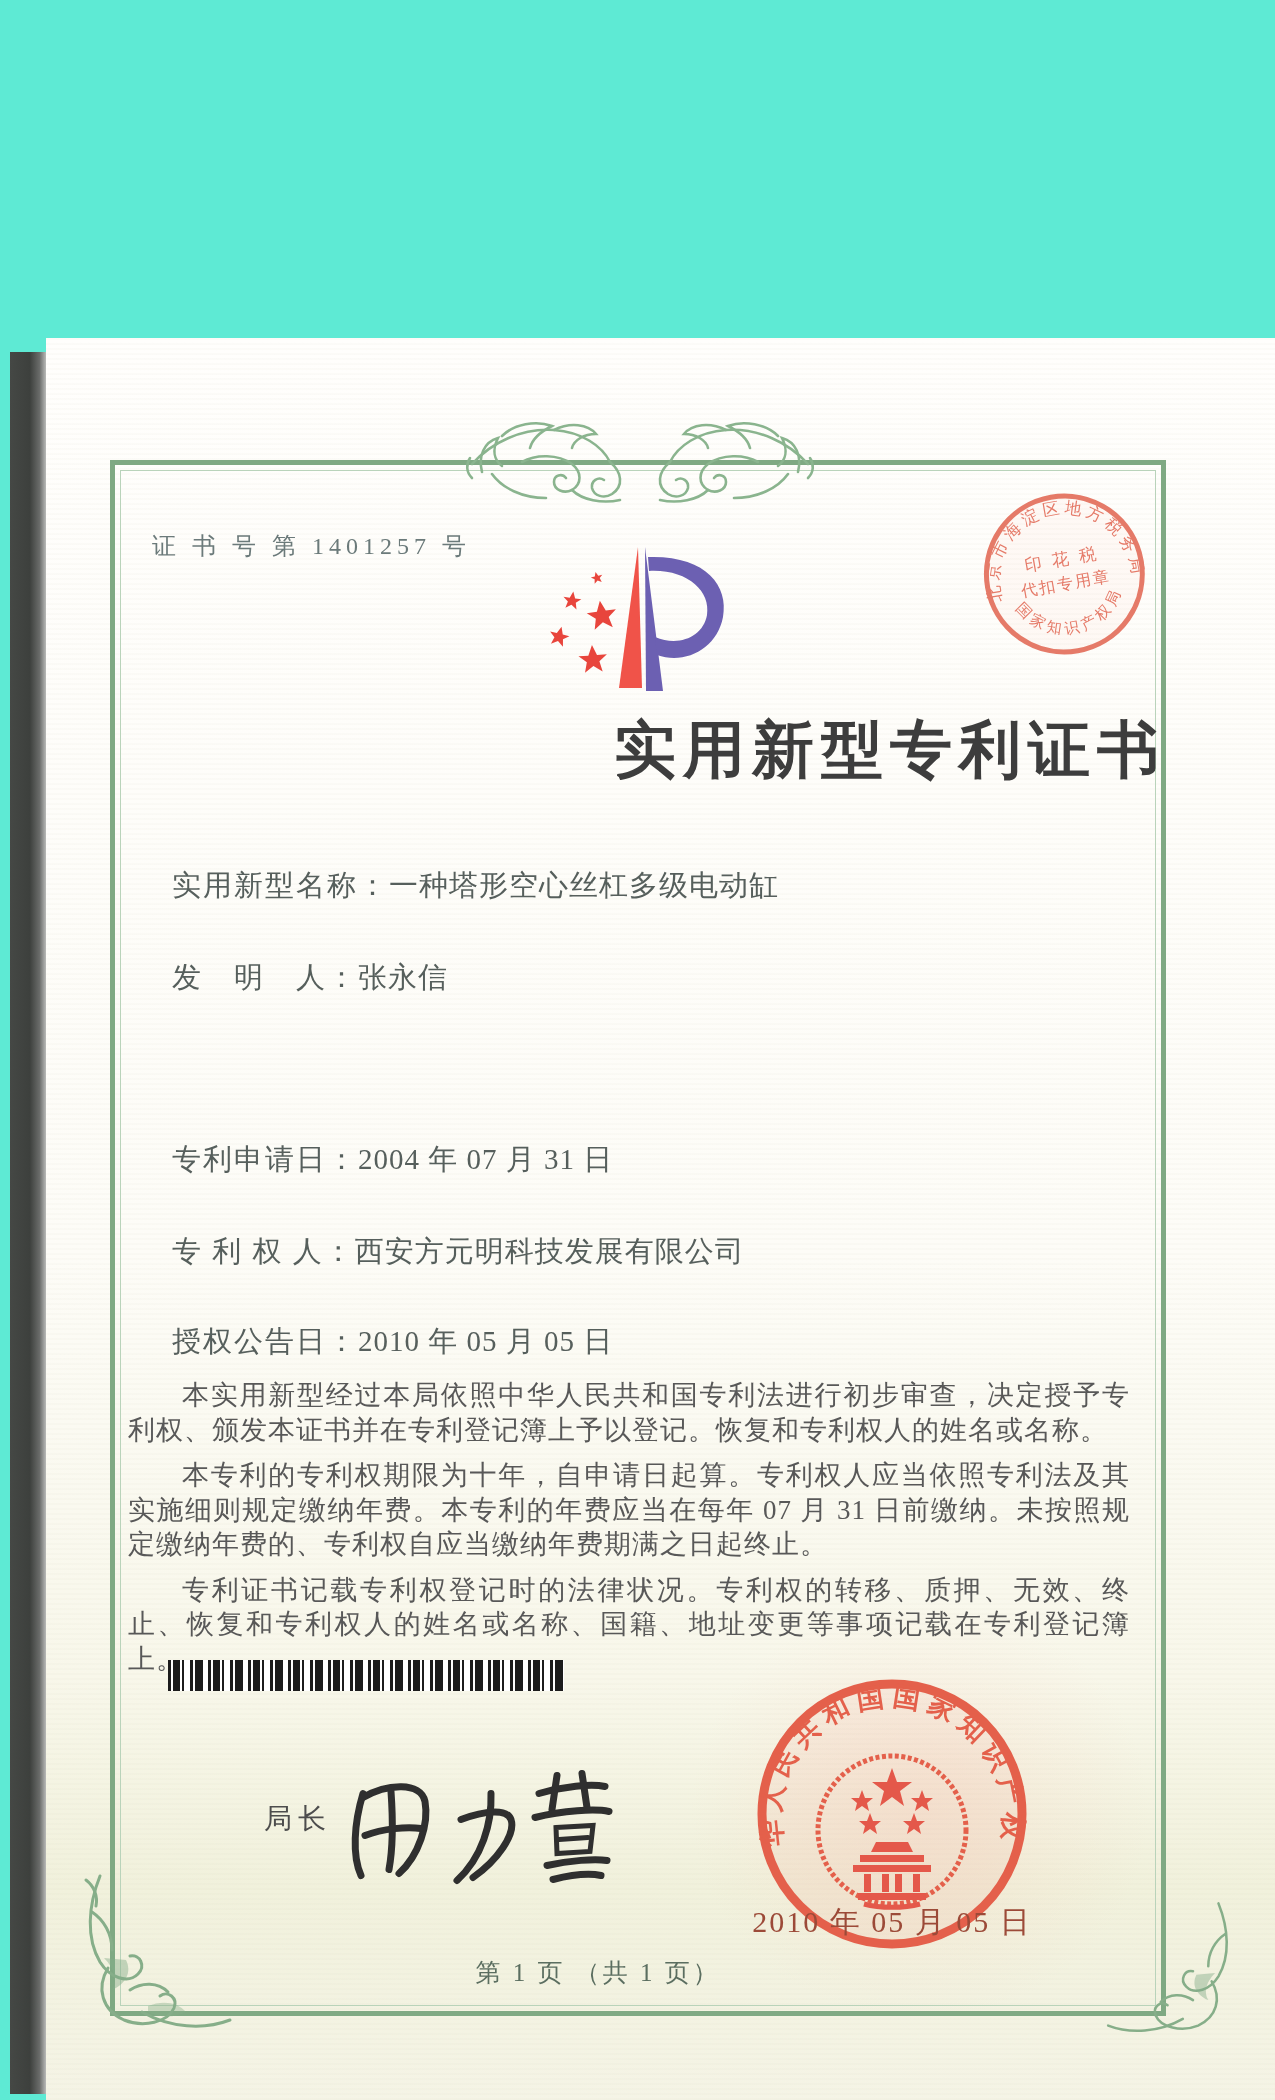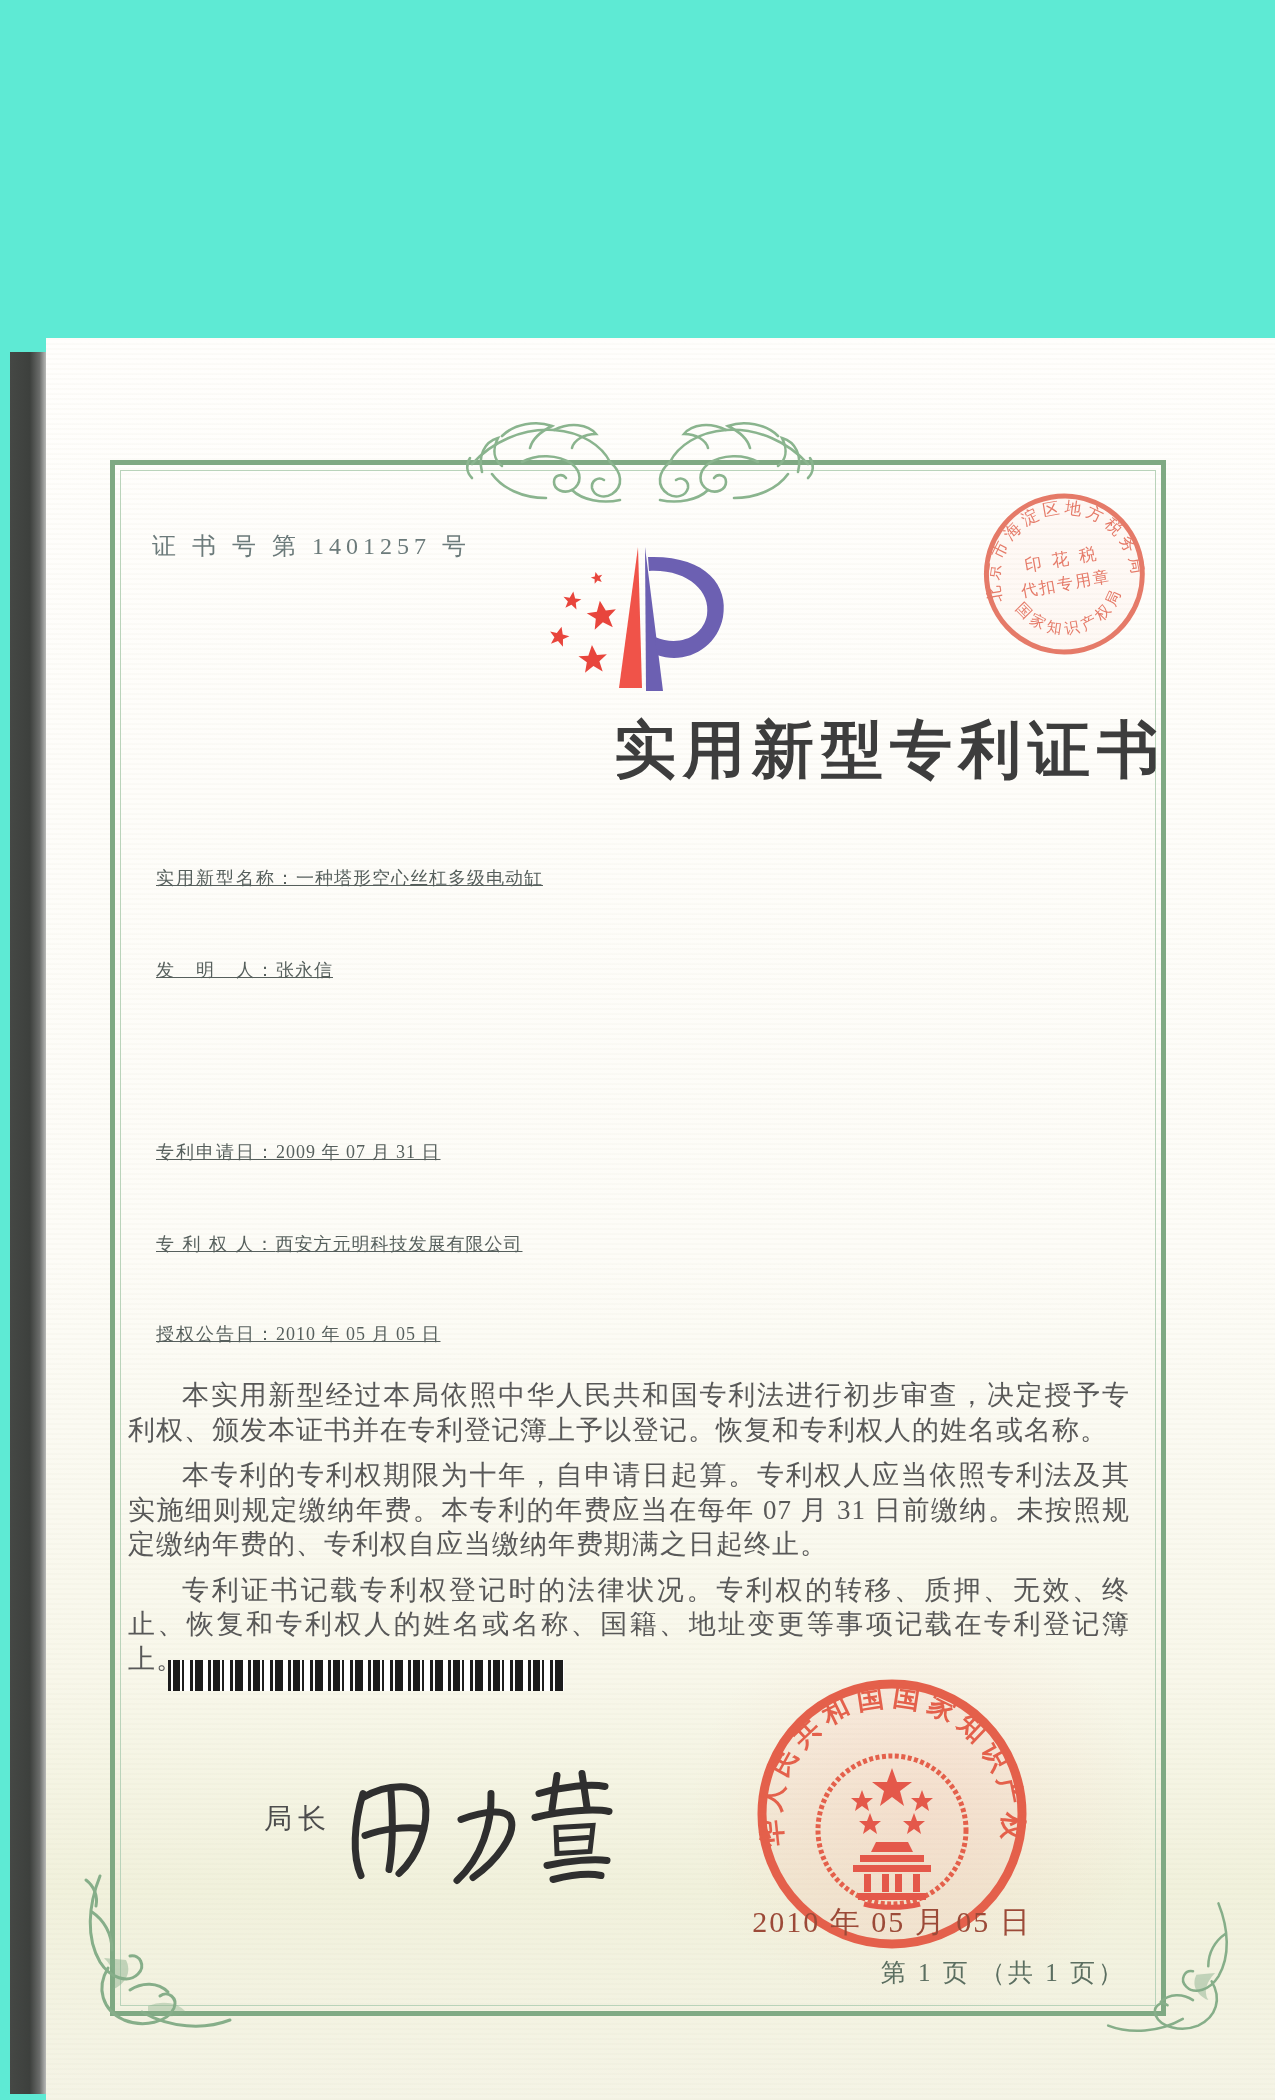--- a/index.html
+++ b/index.html
@@ -30,21 +30,21 @@
   .cert-no{position:absolute;left:152px;top:530px;font-size:24px;letter-spacing:5px;color:#6b7a7a;}
 
   
   .logo{position:absolute;left:545px;top:543px;width:185px;height:150px;}
 
   
   .title{position:absolute;left:110px;top:708px;width:1056px;text-align:right;
     font-size:62px;letter-spacing:7px;color:#3d3d3d;font-weight:600;}
 
   
-  .field{position:absolute;left:156px;font-size:18px;color:#565f5c;letter-spacing:1px;white-space:nowrap;text-decoration:underline;}
+  .field{position:absolute;left:172px;font-size:29px;color:#565f5c;letter-spacing:1px;white-space:nowrap;}
   .field .lab{letter-spacing:2px;}
   .f0{top:866px}.f1{top:958px}.f2{top:1048px}.f3{top:1140px}.f4{top:1232px}.f5{top:1322px}
 
   
   .body-text{position:absolute;left:128px;top:1378px;width:1002px;
     font-size:27px;line-height:1.28;color:#585858;letter-spacing:1px;text-align:justify;}
   .body-text p{margin:0 0 11px 0;text-indent:2em;}
 
   
   .barcode{position:absolute;left:168px;top:1660px;width:396px;height:31px;
@@ -60,21 +60,21 @@
 
   
   .big-seal{position:absolute;left:752px;top:1672px;width:280px;height:280px;}
   .seal-date{position:absolute;left:742px;top:1902px;width:300px;text-align:center;
     font-size:30px;color:#9c4a38;letter-spacing:2px;}
 
   
   .tax-stamp{position:absolute;left:978px;top:486px;width:172px;height:172px;transform:rotate(-10deg);}
 
   
-  .footer{position:absolute;left:70px;top:1956px;width:1056px;text-align:right;
+  .footer{position:absolute;left:70px;top:1956px;width:1056px;text-align:center;
     font-size:25px;letter-spacing:3px;color:#5b6e60;}
 
   svg{display:block;}
 </style>
 </head>
 <body>
 
 <div class="stage">
 
   <div class="scan-band"></div>
@@ -146,21 +146,21 @@
     <g fill="#6c60b2">
       <path d="M100,4 L118,148 L101,148 Z"></path>
       <path d="M103,14 C160,12 184,42 178,74 C172,106 140,122 112,112 L110,94 C134,104 158,94 162,72 C166,48 142,26 104,28 Z"></path>
     </g>
   </svg>
 
   <div class="title">实用新型专利证书</div>
 
   <div class="field f0"><span class="lab">实用新型名称：</span><span>一种塔形空心丝杠多级电动缸</span></div>
   <div class="field f1"><span class="lab">发　明　人：</span><span>张永信</span></div>
-  <div class="field f3"><span class="lab">专利申请日：</span><span>2009 年 07 月 31 日</span></div>
+  <div class="field f3"><span class="lab">专利申请日：</span><span>2004 年 07 月 31 日</span></div>
   <div class="field f4"><span class="lab">专 利 权 人：</span><span>西安方元明科技发展有限公司</span></div>
   <div class="field f5"><span class="lab">授权公告日：</span><span>2010 年 05 月 05 日</span></div>
 
   <div class="body-text">
     <p>本实用新型经过本局依照中华人民共和国专利法进行初步审查，决定授予专利权、颁发本证书并在专利登记簿上予以登记。恢复和专利权人的姓名或名称。</p>
     <p>本专利的专利权期限为十年，自申请日起算。专利权人应当依照专利法及其实施细则规定缴纳年费。本专利的年费应当在每年 07 月 31 日前缴纳。未按照规定缴纳年费的、专利权自应当缴纳年费期满之日起终止。</p>
     <p>专利证书记载专利权登记时的法律状况。专利权的转移、质押、无效、终止、恢复和专利权人的姓名或名称、国籍、地址变更等事项记载在专利登记簿上。</p>
   </div>
 
   <div class="barcode"></div>

